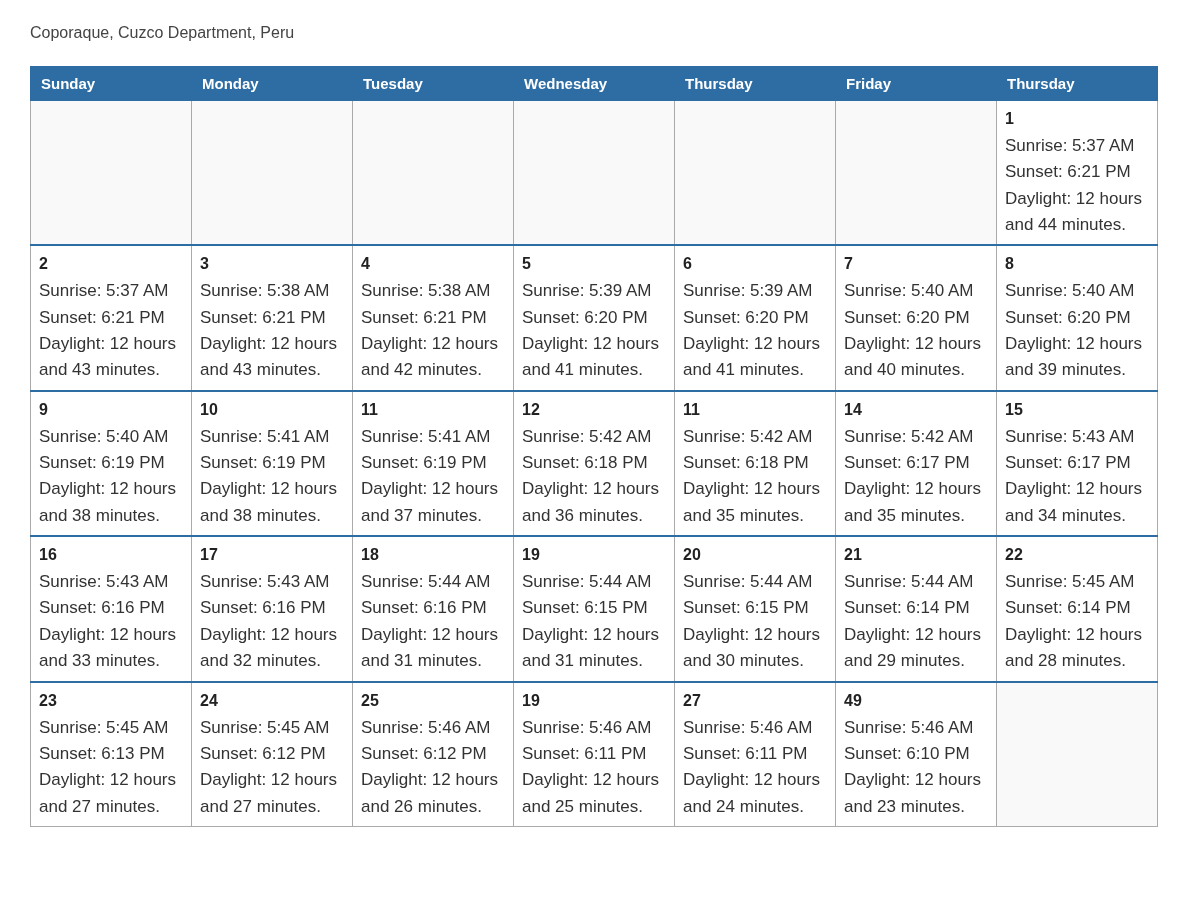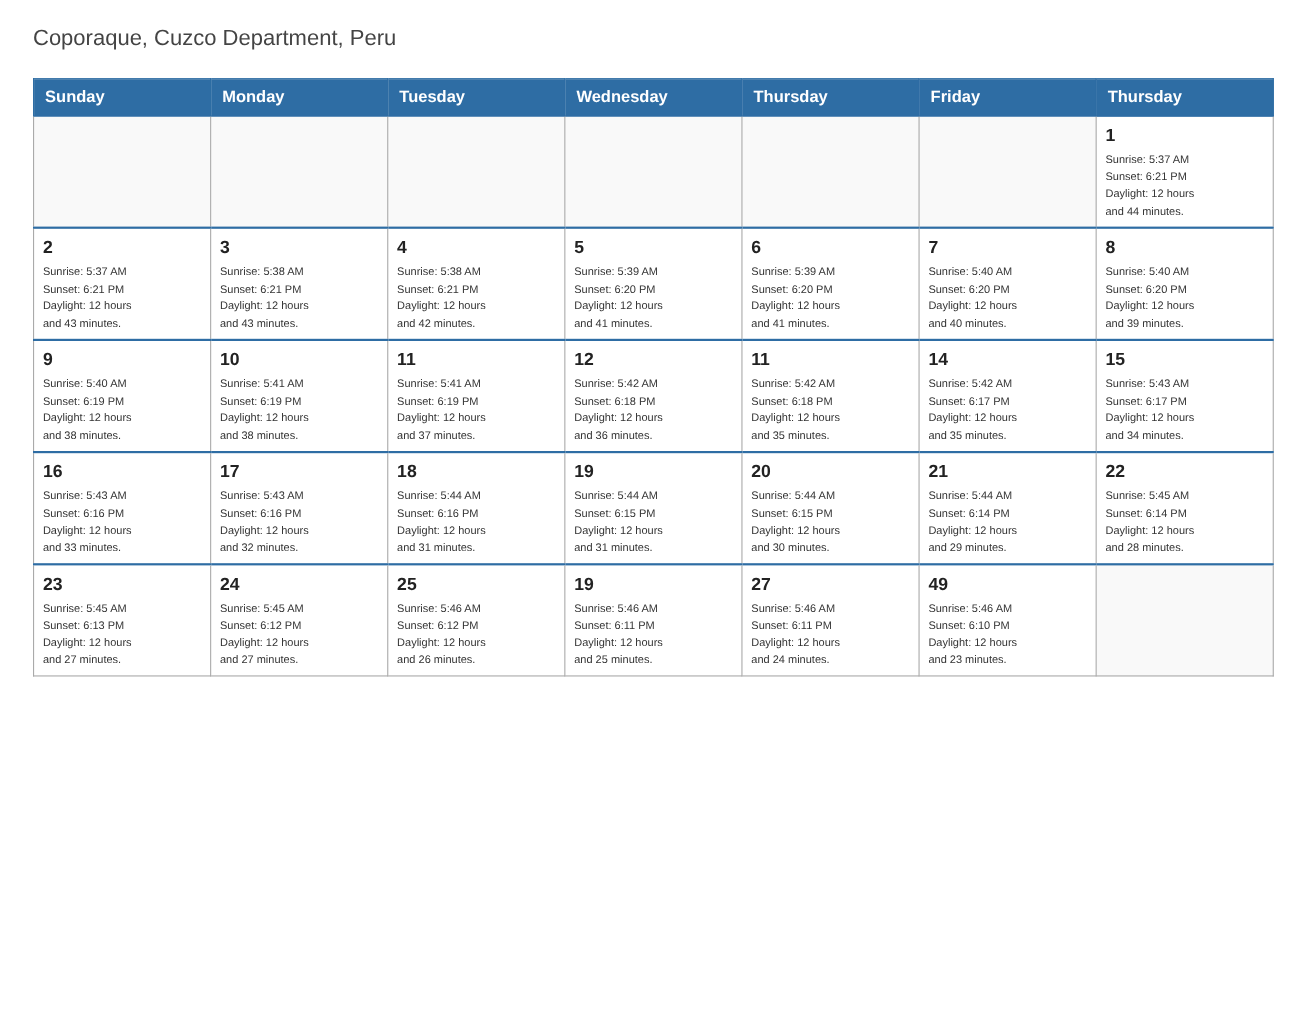--- a/index.html
+++ b/index.html
@@ -45,21 +45,21 @@
     .title-section {
       text-align: right;
     }
     .main-title {
       font-size: 48px;
       font-weight: bold;
       color: #222;
       line-height: 1.1;
     }
     .subtitle {
-      font-size: 20px;
+      font-size: 16px;
       color: #444;
       margin-top: 4px;
     }
     .calendar {
       width: 100%;
       border-collapse: collapse;
       margin-top: 24px;
     }
     .calendar thead tr th {
       background-color: #2e6da4;
@@ -84,21 +84,21 @@
       background: #f9f9f9;
     }
     .day-number {
       font-size: 16px;
       font-weight: bold;
       color: #222;
       display: block;
       margin-bottom: 2px;
     }
     .day-info {
-      font-size: 10px;
+      font-size: 17px;
       color: #333;
       line-height: 1.55;
     }
     .row-divider td {
       border-top: 2px solid #2e6da4 !important;
     }
   </style>
 </head>
 <body>
 

